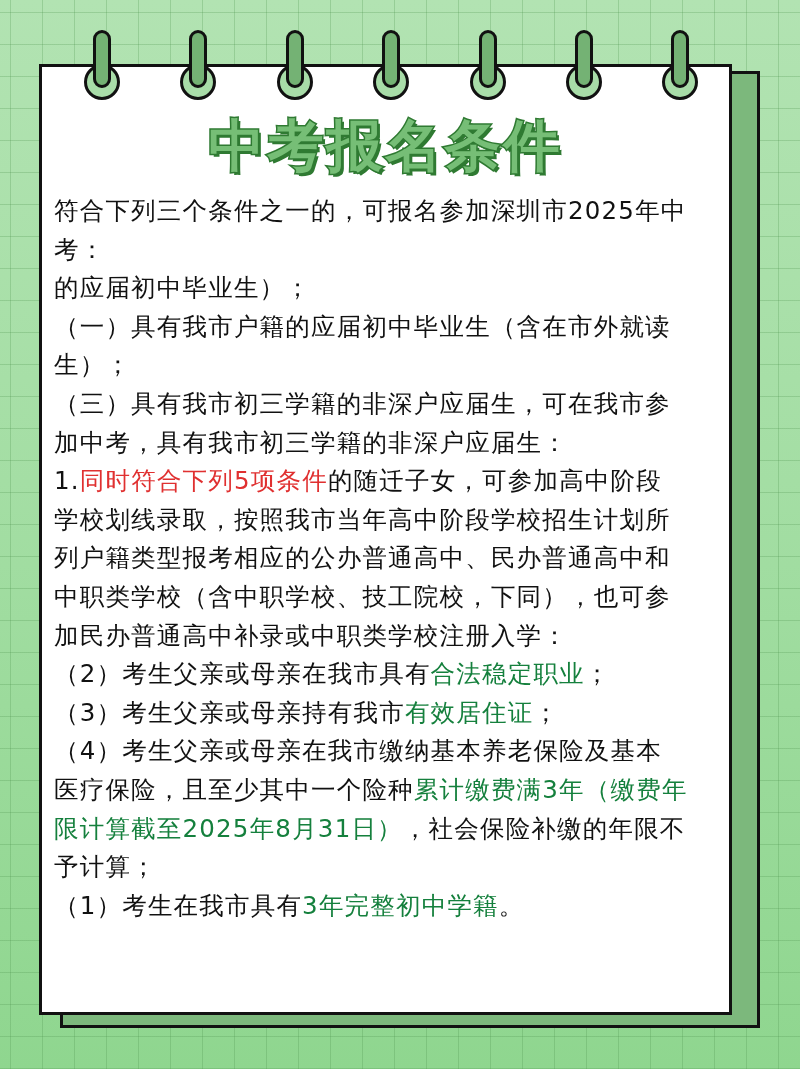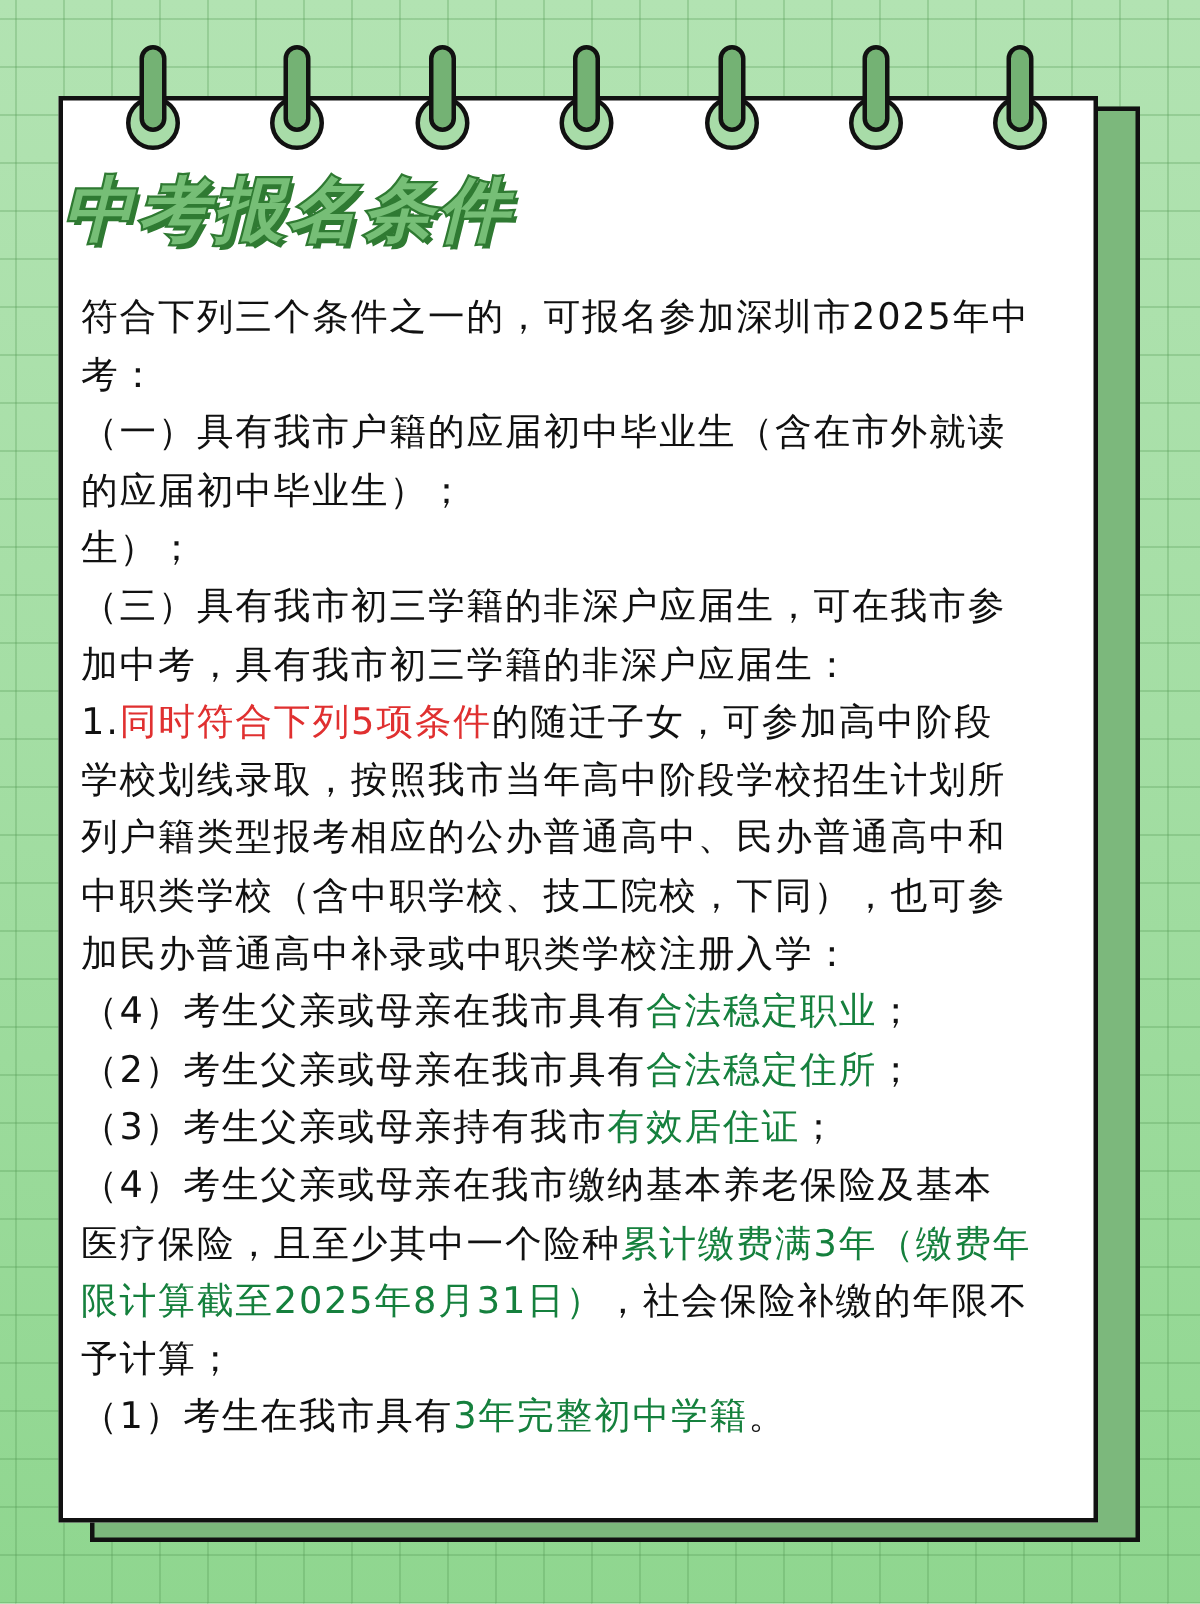--- a/index.html
+++ b/index.html
@@ -32,28 +32,27 @@
   .ring { position:absolute; z-index:5; top:30px; width:36px; height:70px; }
   .ring .hole {
     position:absolute; left:0; top:34px; width:30px; height:30px; border-radius:50%;
     background:#a8dca8; border:3px solid #111;
   }
   .ring .bar {
     position:absolute; left:9px; top:0; width:12px; height:52px; border-radius:9px;
     background:#74b274; border:3px solid #111;
   }
   .title {
-    position:absolute; left:0; width:100%; top:42px; 
-    font-size:47px; font-weight:900; letter-spacing:3px;
+    position:absolute; left:0; width:100%; top:42px; text-align:center;
+    font-size:56px; font-weight:900; letter-spacing:3px;
     color:#76be76;
     -webkit-text-stroke: 3px #2f7a32;
     paint-order: stroke fill;
     text-shadow: 3px 3px 0 #2f7a32;
     z-index:4;
-    font-style:italic;
   }
   .body-text {
     position:absolute; left:12px; top:125px; width:676px;
     font-size:24.5px; line-height:38.6px; color:#111; letter-spacing:1.2px;
   }
   .line { white-space:nowrap; display:block; height:38.6px; }
   .hl-green { color:#15803d; }
   .hl-red { color:#e03030; font-weight:normal; }
 </style>
 </head>
@@ -62,32 +61,31 @@
 <div class="bg-top"></div>
 <div class="grid"></div>
 
 <div class="back-page"></div>
 
 <div class="card">
   <div class="title">中考报名条件</div>
   <div class="body-text" id="body-text">
       <span class="line"><span>符合下列三个条件之一的，可报名参加深圳市2025年中</span></span>
       <span class="line"><span>考：</span></span>
+      <span class="line"><span>的应届初中毕业生）；</span></span>
       <span class="line"><span>（一）具有我市户籍的应届初中毕业生（含在市外就读</span></span>
-      <span class="line"><span>的应届初中毕业生）；</span></span>
       <span class="line"><span>生）；</span></span>
       <span class="line"><span>（三）具有我市初三学籍的非深户应届生，可在我市参</span></span>
       <span class="line"><span>加中考，具有我市初三学籍的非深户应届生：</span></span>
       <span class="line"><span> 1.</span><span class="hl-red">同时符合下列5项条件</span><span>的随迁子女，可参加高中阶段</span></span>
       <span class="line"><span>学校划线录取，按照我市当年高中阶段学校招生计划所</span></span>
       <span class="line"><span>列户籍类型报考相应的公办普通高中、民办普通高中和</span></span>
       <span class="line"><span>中职类学校（含中职学校、技工院校，下同），也可参</span></span>
       <span class="line"><span>加民办普通高中补录或中职类学校注册入学：</span></span>
-      <span class="line"><span>（4）考生父亲或母亲在我市具有</span><span class="hl-green">合法稳定职业</span><span>；</span></span>
-      <span class="line"><span>（2）考生父亲或母亲在我市具有</span><span class="hl-green">合法稳定住所</span><span>；</span></span>
+      <span class="line"><span>（2）考生父亲或母亲在我市具有</span><span class="hl-green">合法稳定职业</span><span>；</span></span>
       <span class="line"><span>（3）考生父亲或母亲持有我市</span><span class="hl-green">有效居住证</span><span>；</span></span>
       <span class="line"><span>（4）考生父亲或母亲在我市缴纳基本养老保险及基本</span></span>
       <span class="line"><span>医疗保险，且至少其中一个险种</span><span class="hl-green">累计缴费满3年（缴费年</span></span>
       <span class="line"><span class="hl-green">限计算截至2025年8月31日）</span><span>，社会保险补缴的年限不</span></span>
       <span class="line"><span>予计算；</span></span>
       <span class="line"><span>（1）考生在我市具有</span><span class="hl-green">3年完整初中学籍</span><span>。</span></span>
     </div>
 </div>
 
 <div id="rings">

